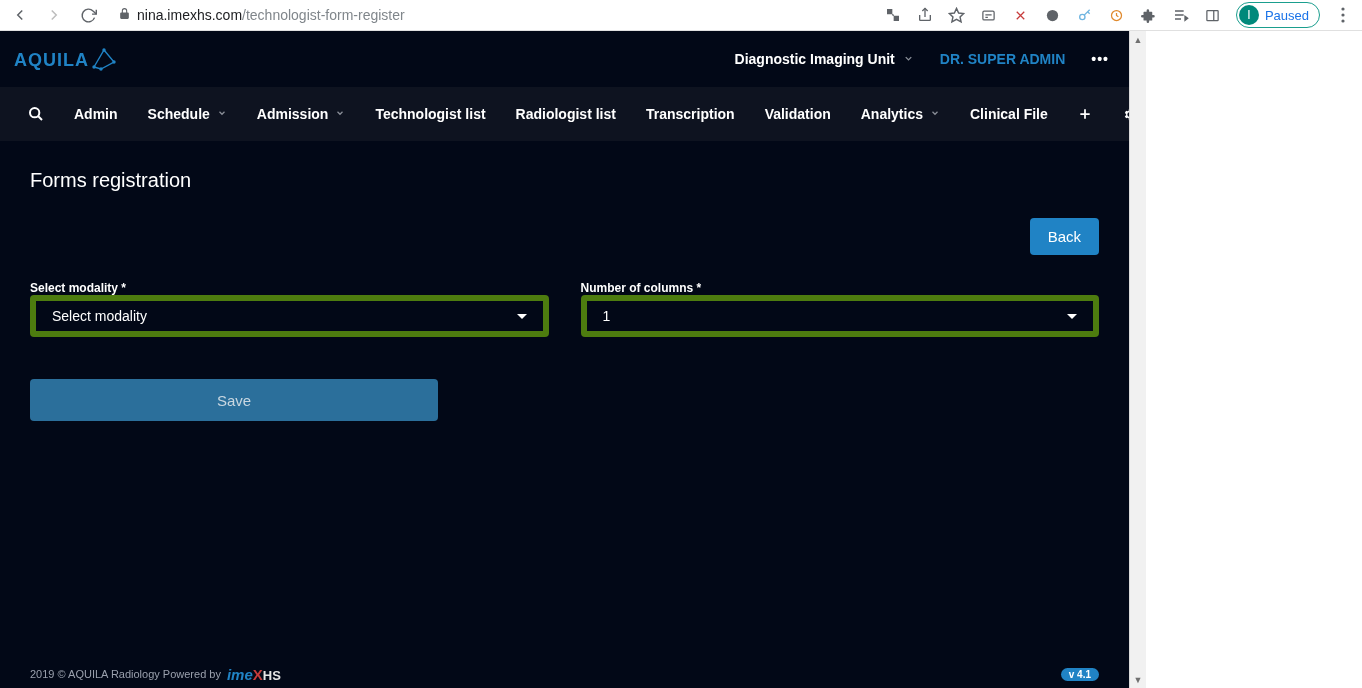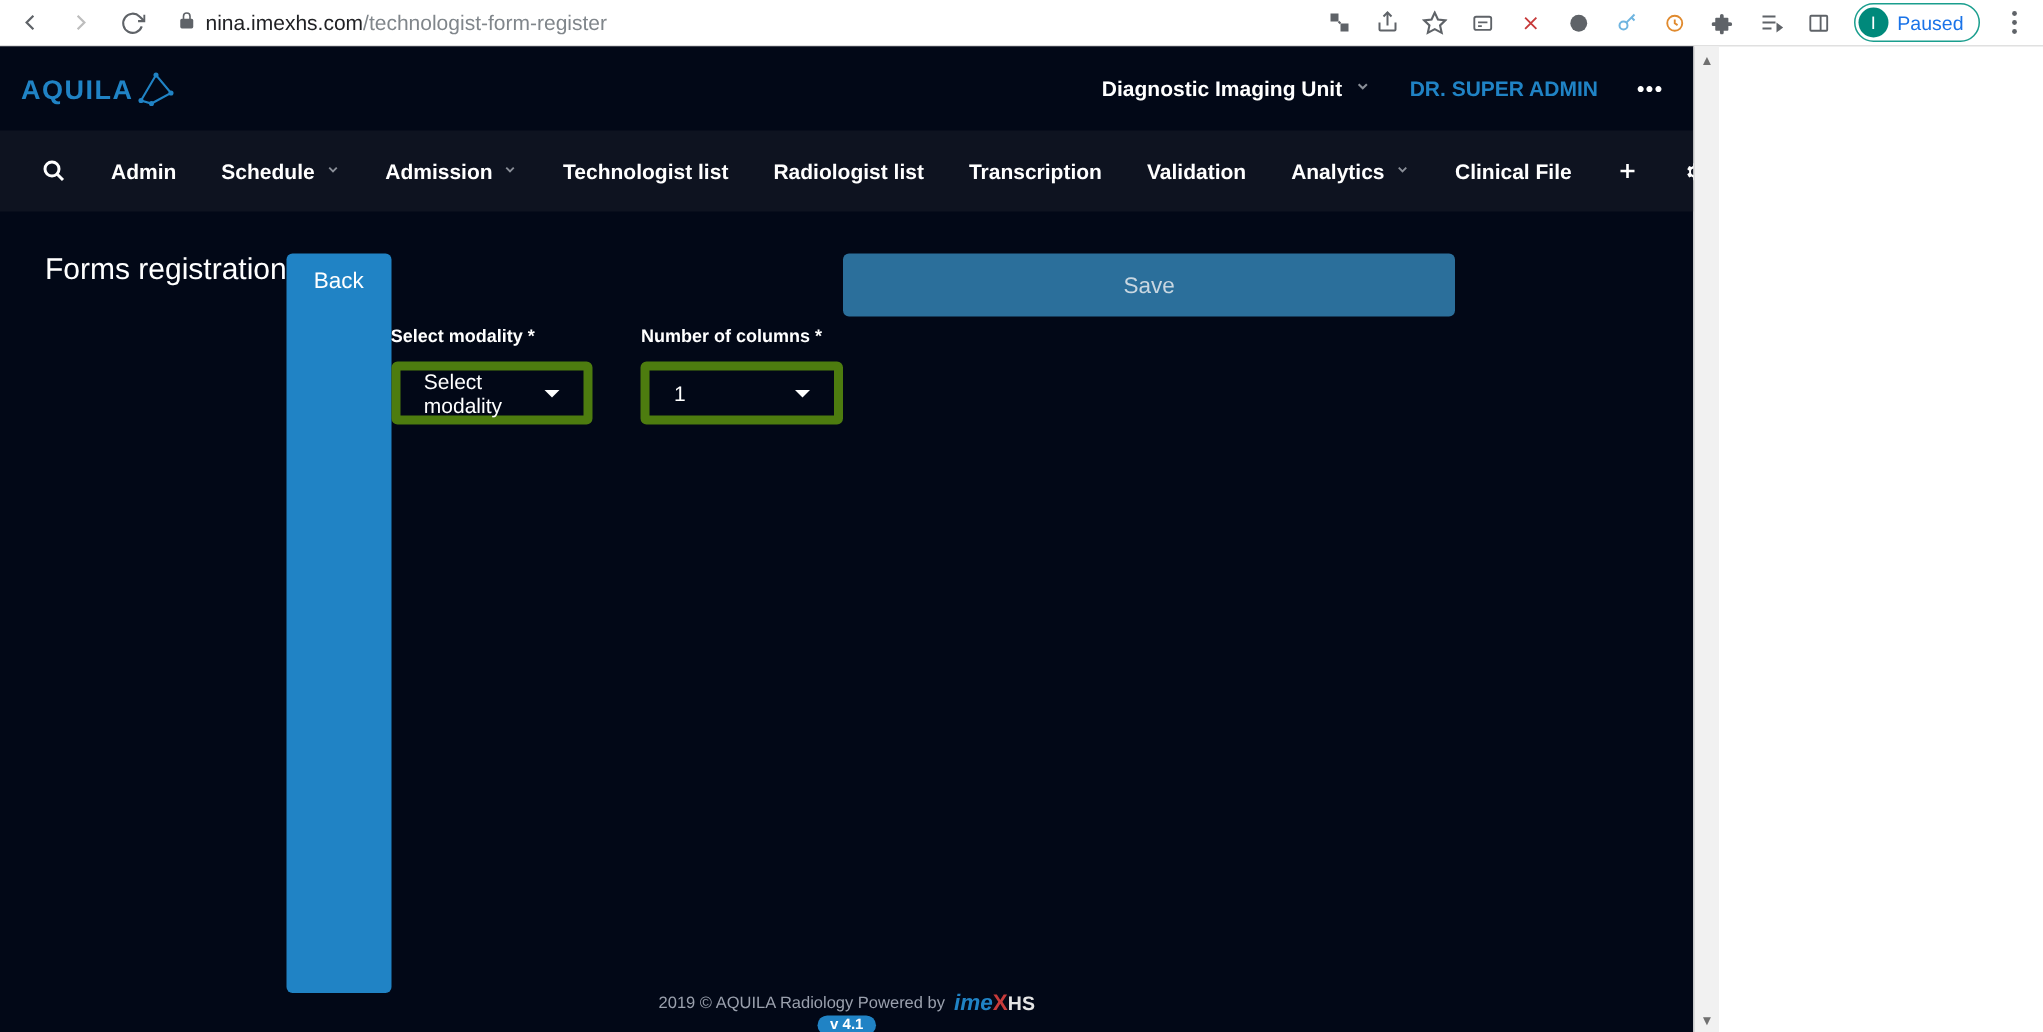--- a/index.html
+++ b/index.html
@@ -171,20 +171,21 @@
       white-space: nowrap;
       justify-content: center;
     }
     .nav-chevron { color: #8a8f98; font-size: 11px; }
 
     
     .content {
       flex: 1;
       padding: 28px 30px 0 30px;
       display: flex;
+      flex-direction: column;
     }
     .page-title {
       font-size: 20px;
       font-weight: 500;
       color: #fff;
       margin-bottom: 26px;
     }
     .actions-row {
       display: flex;
       justify-content: flex-end;
@@ -201,22 +202,20 @@
 
     .form-row {
       display: flex;
       gap: 32px;
       margin-bottom: 42px;
     }
     .form-group {
       flex: 1;
       display: flex;
       flex-direction: column;
-      gap: 10px;
-      margin-top: 48px;
     }
     .form-label {
       font-size: 12px;
       font-weight: 600;
       color: #fff;
     }
     .select-box {
       height: 42px;
       border: 6px solid #4d7c0f;
       border-radius: 4px;
@@ -231,21 +230,20 @@
     }
     .caret-down {
       width: 0; height: 0;
       border-left: 5px solid transparent;
       border-right: 5px solid transparent;
       border-top: 5px solid #fff;
     }
 
     .save-row {
       display: flex;
-      justify-content: flex-end;
     }
     .btn-save {
       width: 408px;
       height: 42px;
       background: #2b6f9b;
       color: #c9d7e1;
       border-radius: 4px;
       display: flex;
       align-items: center;
       justify-content: center;
@@ -258,21 +256,20 @@
       position: absolute;
       bottom: 0;
       left: 0; right: 0;
       height: 28px;
       display: flex;
       align-items: center;
       justify-content: space-between;
       padding: 0 30px;
       font-size: 11px;
       color: #9aa0ad;
-      flex-direction: column;
     }
     .footer-left { display: flex; align-items: center; gap: 6px; }
     .imexhs {
       color: #2083c5;
       font-weight: 700;
       font-size: 15px;
       font-style: italic;
     }
     .imexhs .x { color: #c73b3b; font-style: normal; }
     .imexhs .hs { color: #e5e5e5; font-style: normal; font-weight: 600; font-size: 13px; }

